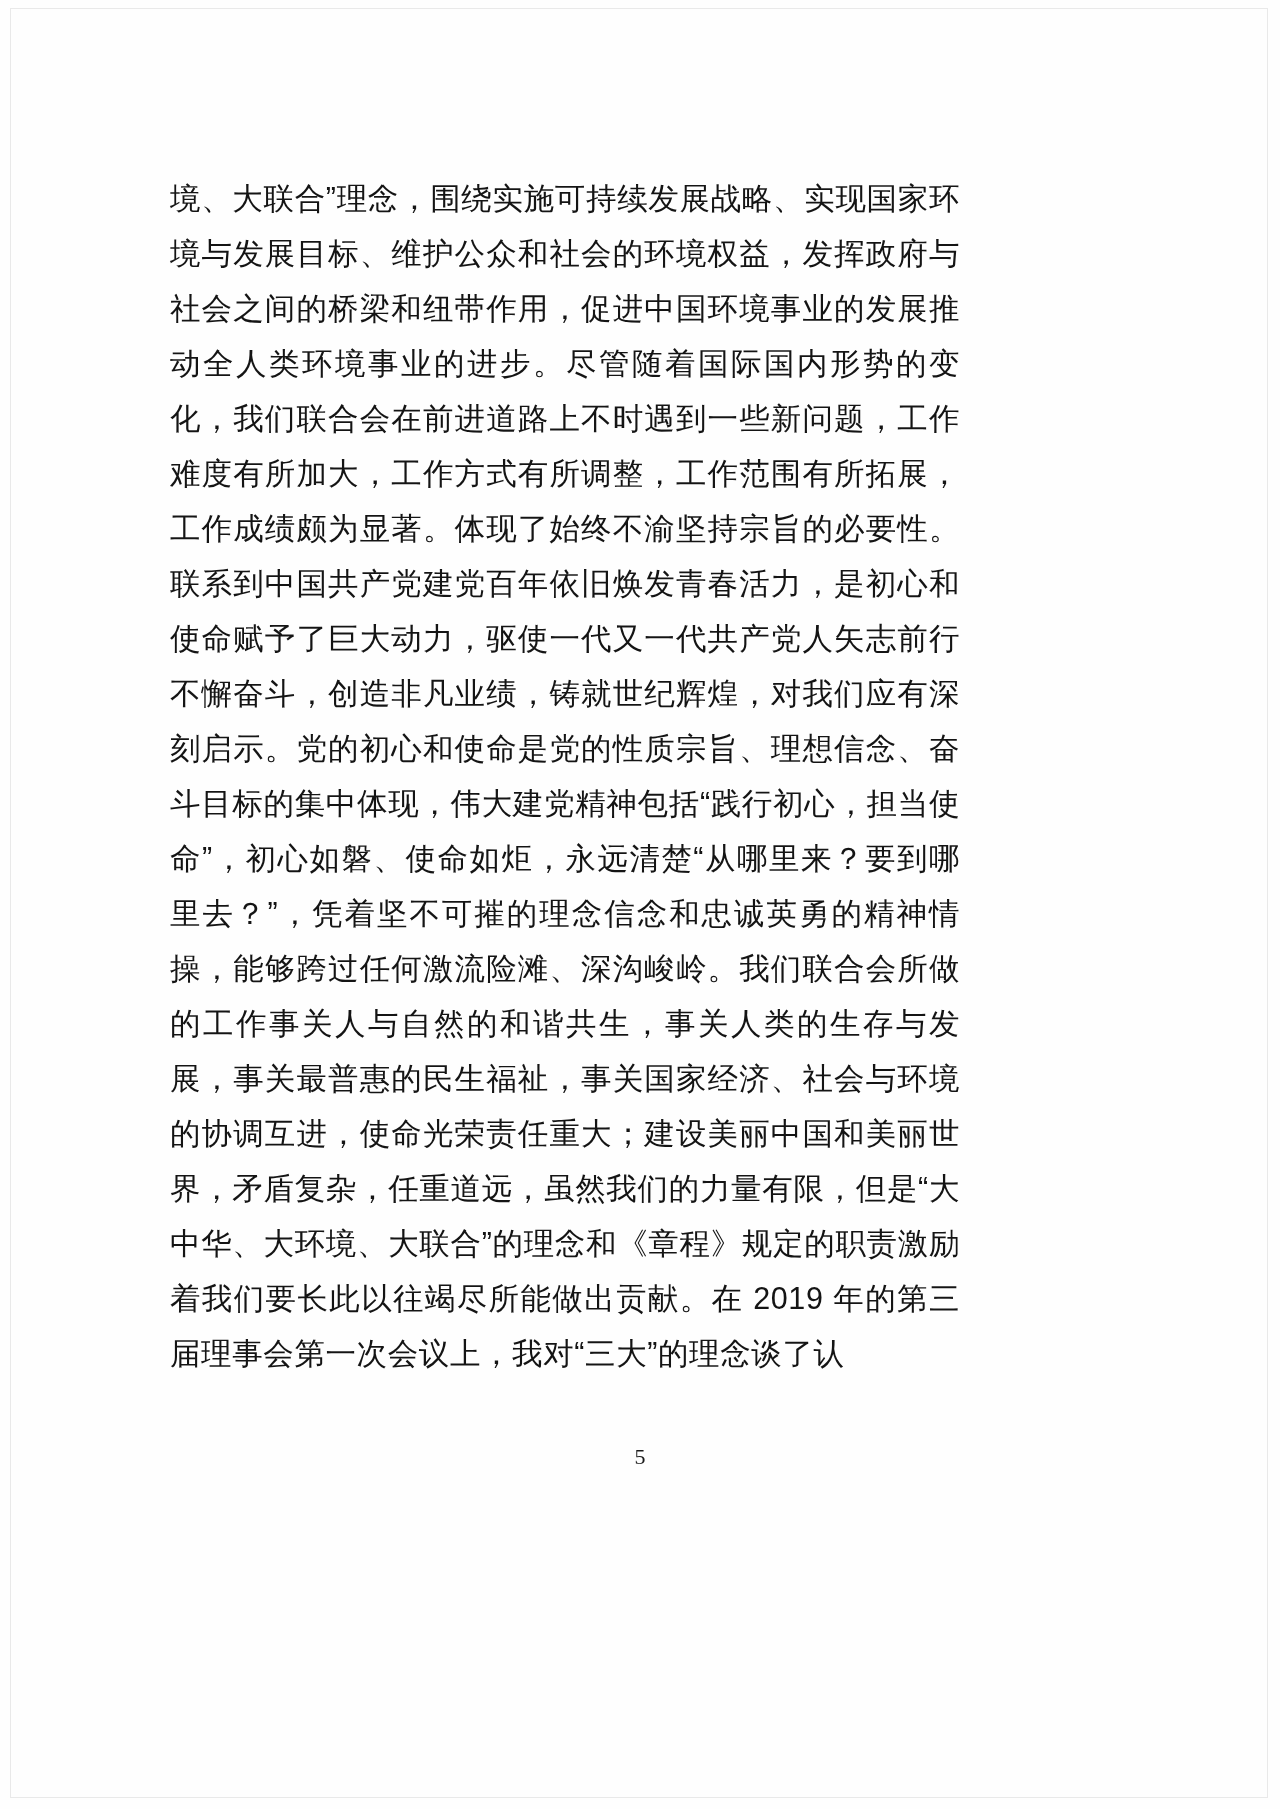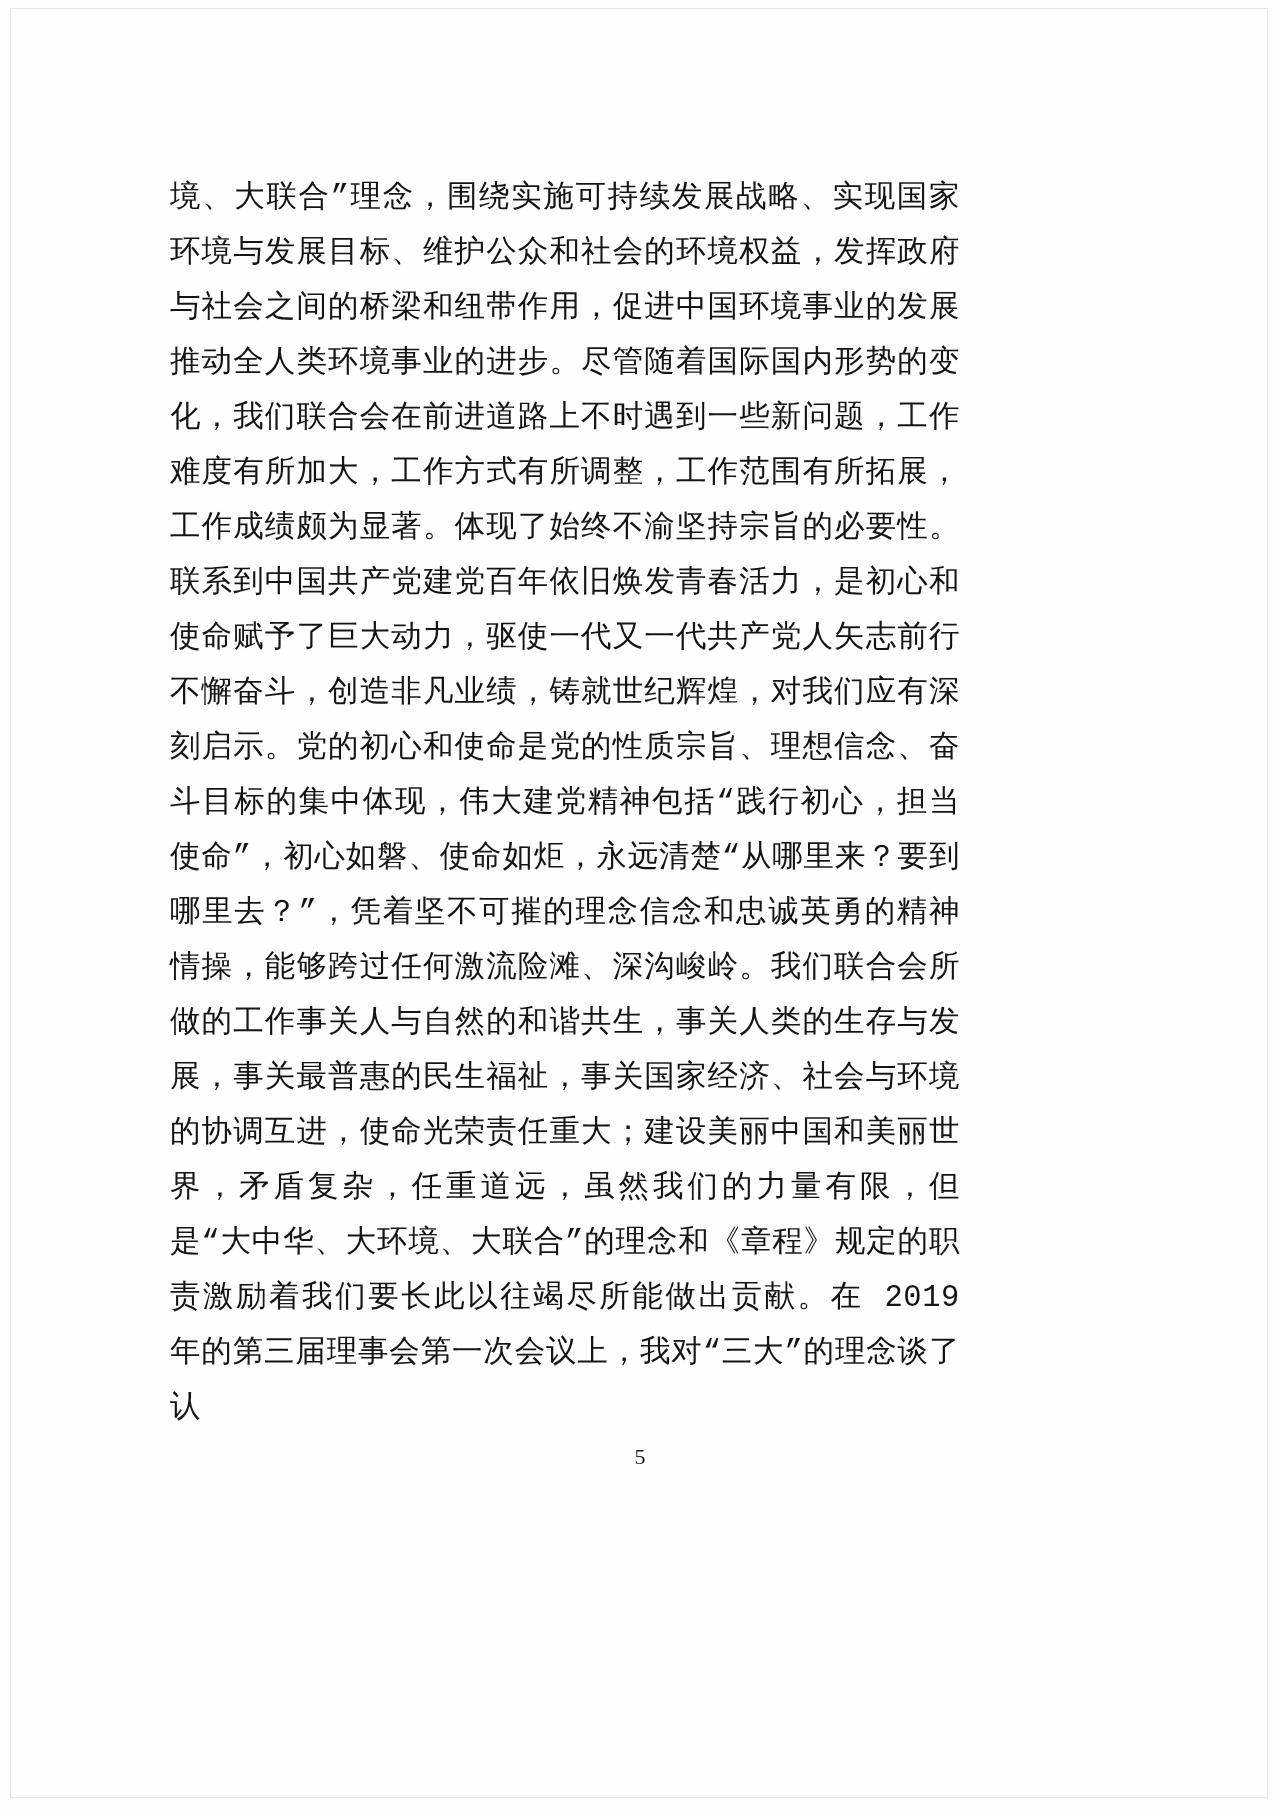--- a/index.html
+++ b/index.html
@@ -40,21 +40,21 @@
     top: 140px;
     width: 790px;
   }
   .body-text {
     font-size: 30.5px;
     line-height: 55px;
     text-align: justify;
     text-justify: inter-ideograph;
     letter-spacing: 0.6px;
     color: #141414;
-    font-family: Liberation Mono, monospace;
+    font-family: Liberation Sans, sans-serif;
     white-space: pre-wrap;
     word-break: break-all;
   }
   .page-number {
     position: absolute;
     left: 0;
     top: 1444px;
     width: 1280px;
     text-align: center;
     font-size: 22px;

